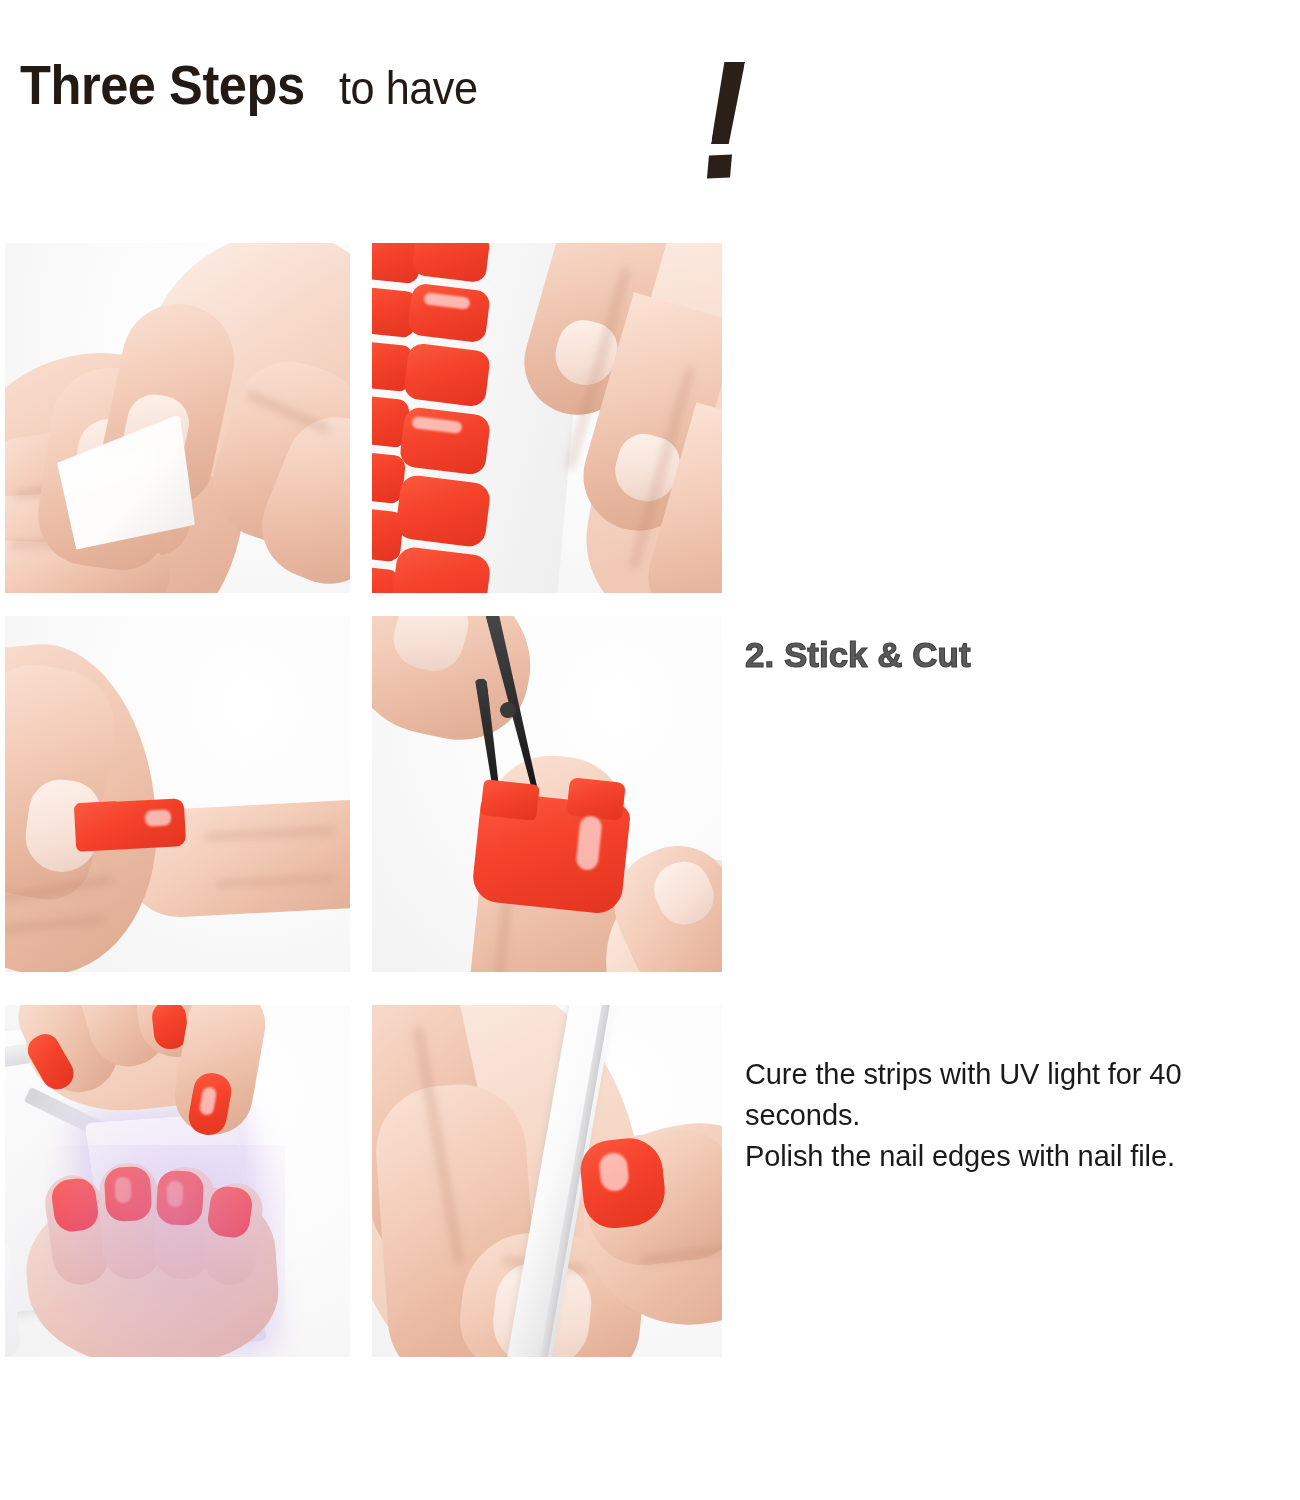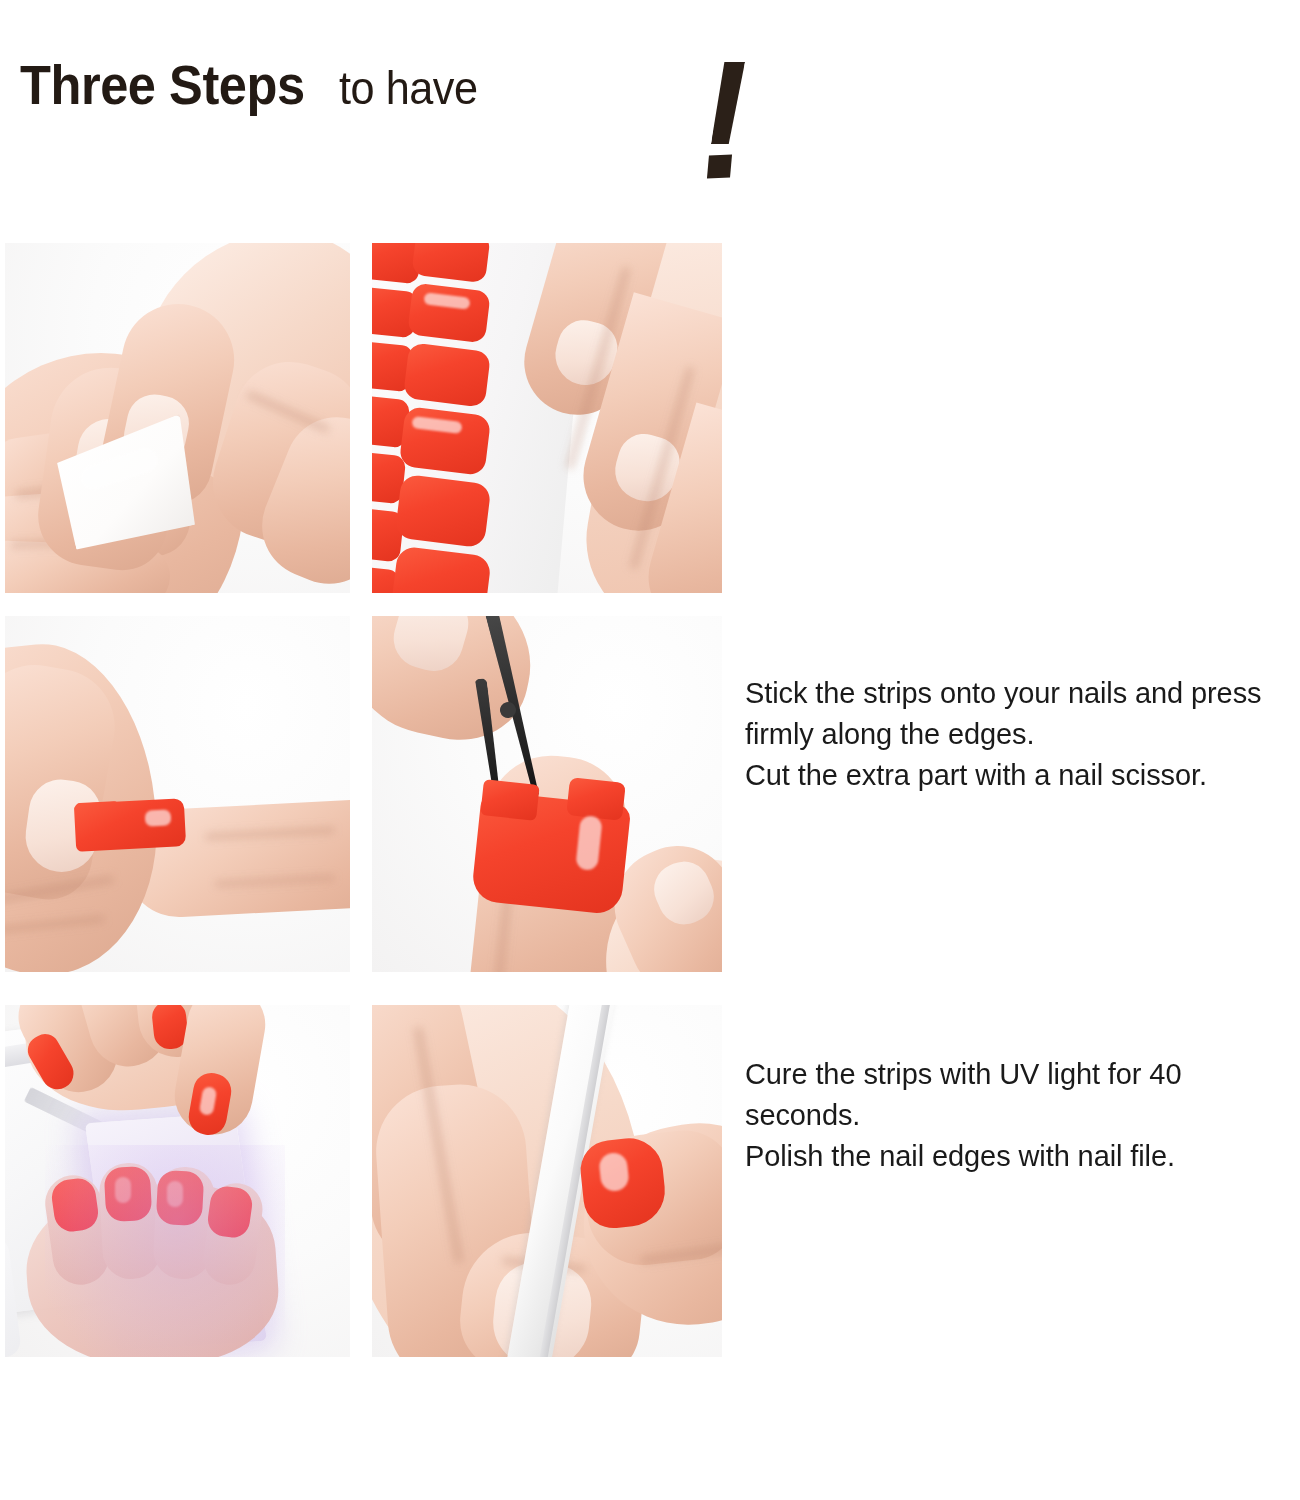--- a/index.html
+++ b/index.html
@@ -362,22 +362,21 @@
 
     <div class="skin" style="left:212px; top:120px; width:210px; height:200px; border-radius:50% 46% 48% 52%; transform:rotate(-10deg);"></div>
     <div class="skin" style="left:214px; top:128px; width:150px; height:130px; border-radius:60px 50px 46px 56px; transform:rotate(-6deg);"></div>
     <div class="rednail" style="left:210px; top:134px; width:82px; height:88px; border-radius:30px 34px 36px 30px; transform:rotate(-6deg);"></div>
     <div class="gloss" style="left:228px; top:148px; width:28px; height:38px; border-radius:14px; transform:rotate(-6deg);"></div>
     <div class="shade" style="left:268px; top:244px; width:110px; height:8px; border-radius:6px; transform:rotate(-8deg);"></div>
   </div>
 
 
   <div class="step" id="step-2">
-    <div class="step-body">Stick the strips onto your nails and press firmly along the edges.
-Cut the extra part with a nail scissor.</div>
+    <div class="step-heading">2. Stick &amp; Cut</div>
   </div>
 
   <div class="step" id="step-3">
     <div class="step-body">Cure the strips with UV light for 40 seconds.
 Polish the nail edges with nail file.</div>
   </div>
 
 </div>
 
 </body></html>

